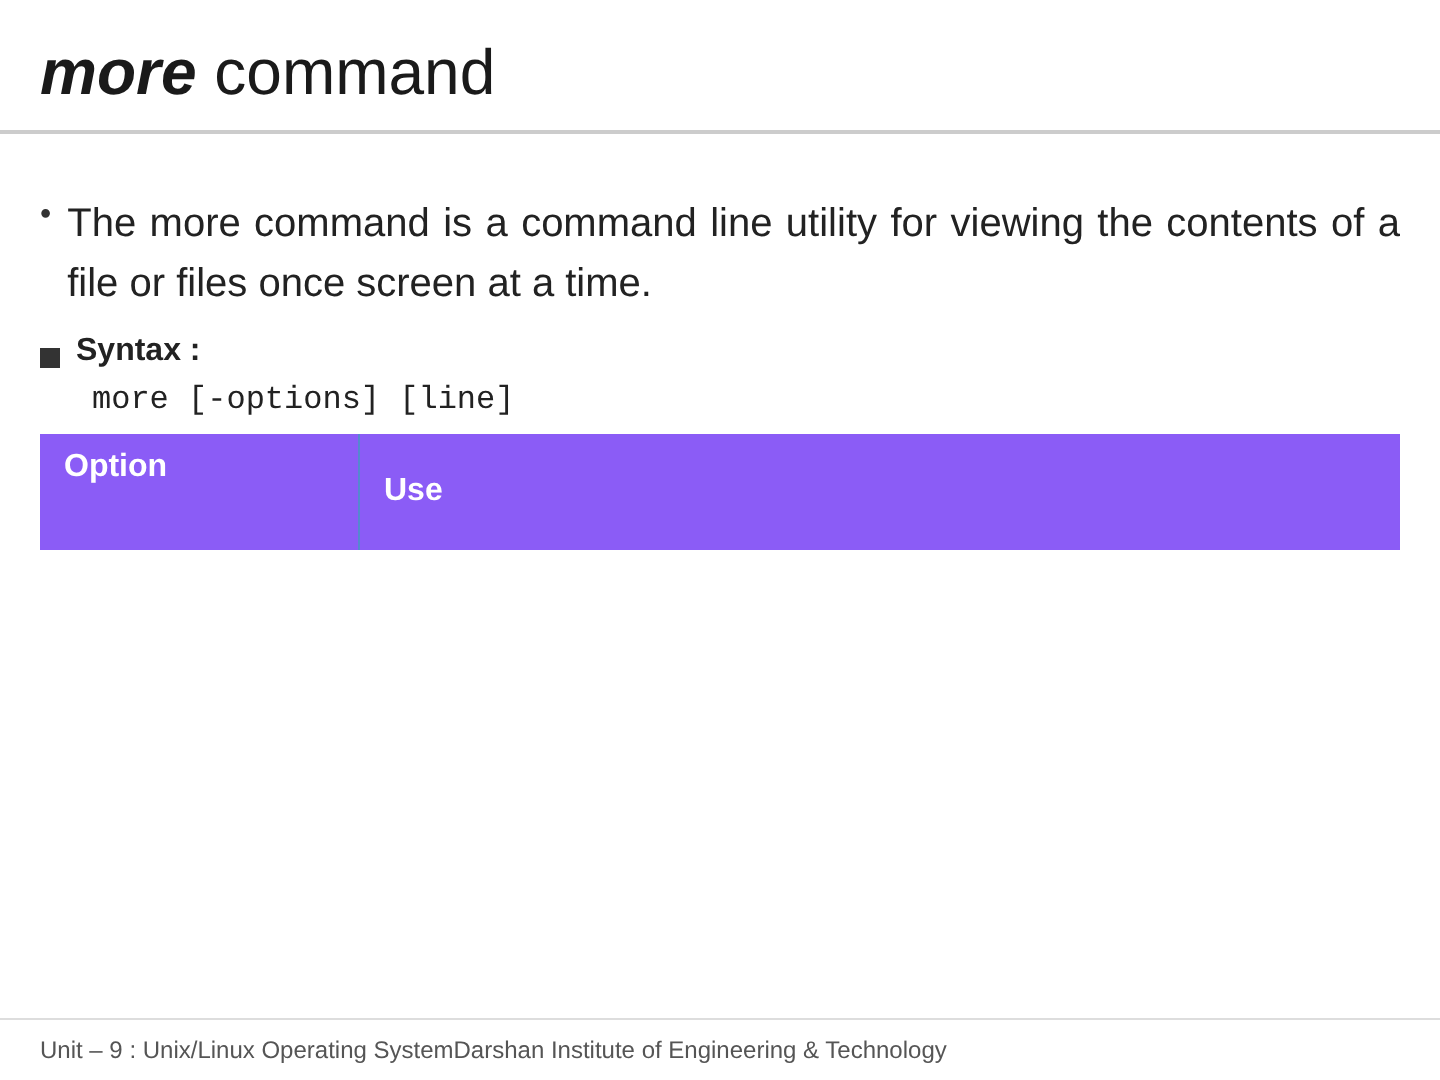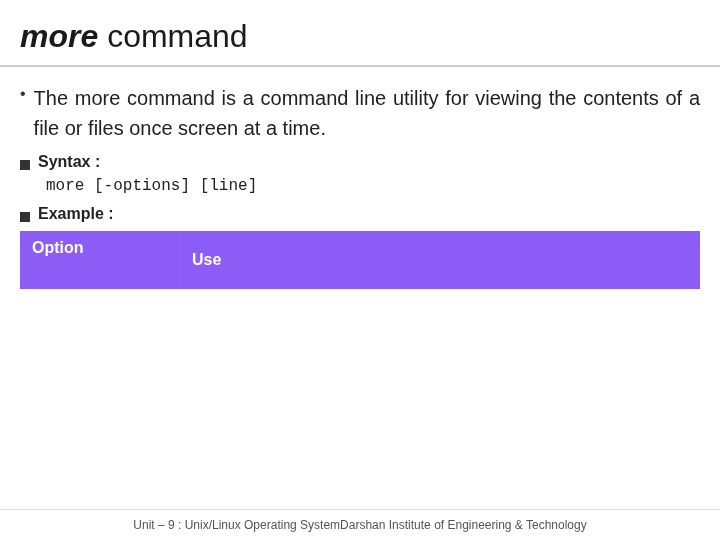--- a/index.html
+++ b/index.html
@@ -17,20 +17,21 @@
       overflow: hidden;
     }
 
     .slide-container {
       width: 720px;
       height: 540px;
       background: #ffffff;
       display: flex;
       flex-direction: column;
       position: relative;
+      gap: 14px;
     }
 
     .header {
       padding: 18px 20px 10px 20px;
       border-bottom: 2px solid #cccccc;
     }
 
     .header-title {
       font-size: 32px;
       font-weight: normal;
@@ -120,21 +121,21 @@
       flex: 1;
       padding: 20px 12px;
     }
 
     .footer {
       position: absolute;
       bottom: 0;
       left: 0;
       right: 0;
       display: flex;
-      justify-content: center;
+      justify-content: flex-start;
       padding: 8px 20px;
       border-top: 1px solid #dddddd;
       background: #ffffff;
     }
 
     .footer-left {
       font-size: 12px;
       color: #555;
     }
 
@@ -160,24 +161,20 @@
       <span class="bullet-dot">•</span>
       <span class="bullet-text">The more command is a command line utility for viewing the contents of a file or files once screen at a time.</span>
     </div>
 
     <div class="section-item">
       <div class="section-square"></div>
       <span class="section-label">Syntax :</span>
     </div>
     <div class="syntax-code">more [-options] [line]</div>
 
-    <div class="section-item">
-      <div class="section-square"></div>
-      <span class="section-label">Example :</span>
-    </div>
 
     <div class="table-container">
       <div class="table-header-row">
         <div class="table-col-option">Option</div>
         <div class="table-col-use">Use</div>
       </div>
     </div>
 
   </div>
 

